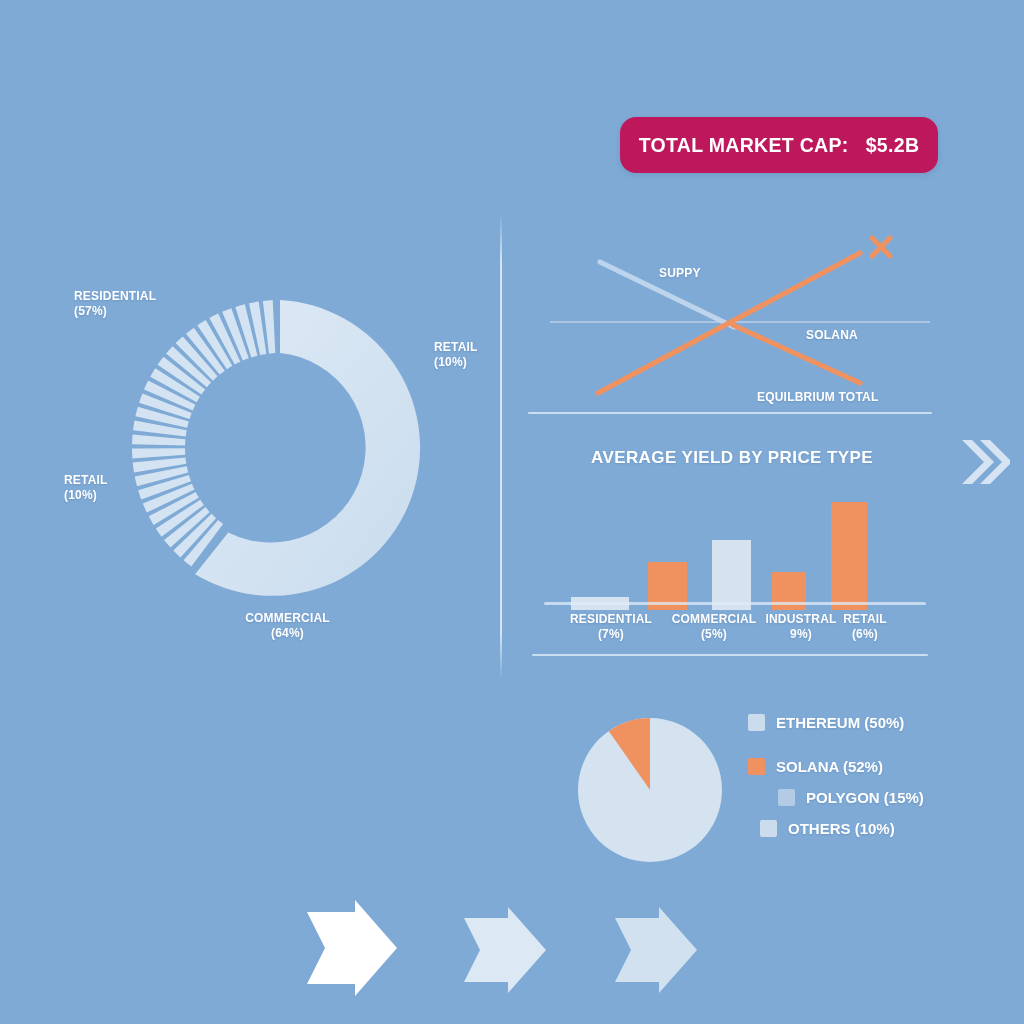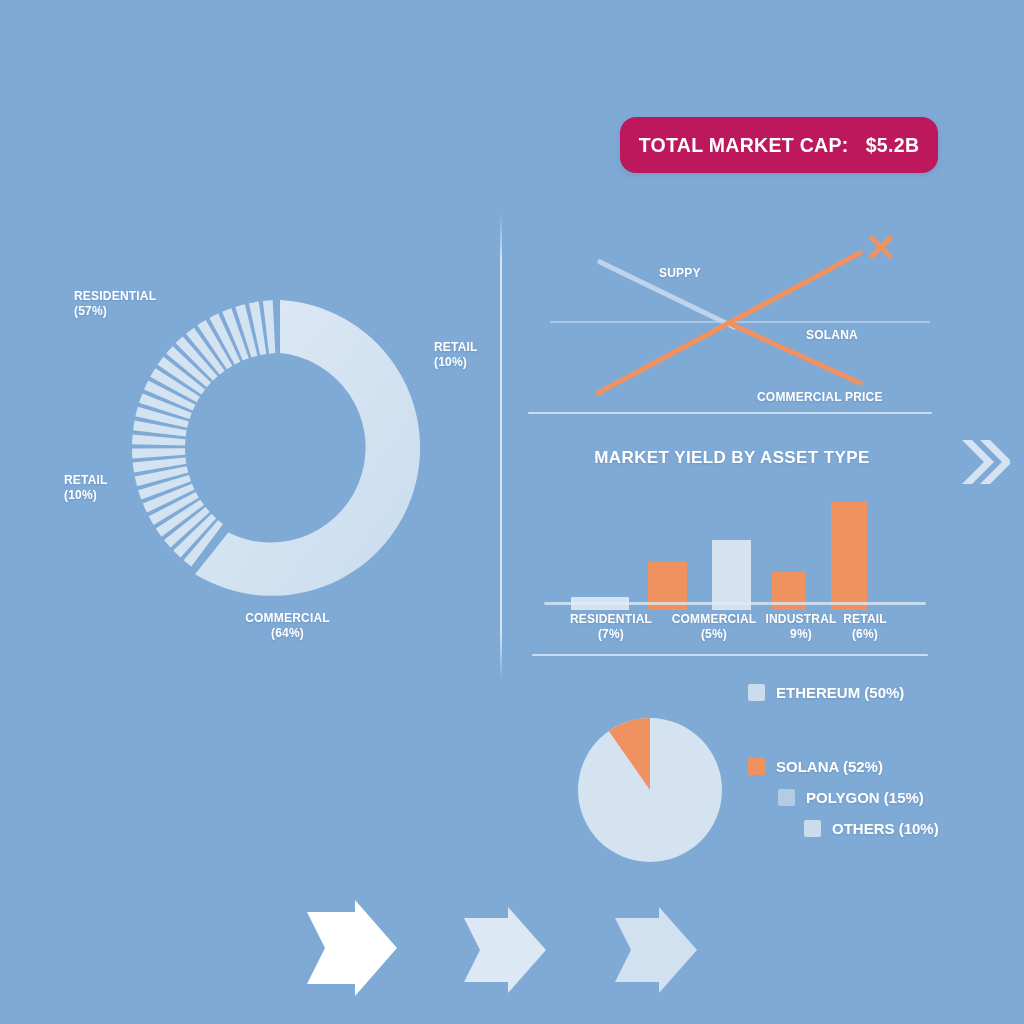--- a/index.html
+++ b/index.html
@@ -138,23 +138,23 @@
       <line x1="213" y1="120" x2="340" y2="178" stroke="#F09260" stroke-width="5.2" stroke-linecap="round"></line>
       <g stroke="#F09260" stroke-width="5" stroke-linecap="round">
         <line x1="352" y1="33" x2="370" y2="51"></line>
         <line x1="370" y1="33" x2="352" y2="51"></line>
       </g>
     </svg>
   </div>
 
   <div class="lbl cap" style="left:659px;top:266px;">SUPPY</div>
   <div class="lbl cap" style="left:806px;top:328px;">SOLANA</div>
-  <div class="lbl cap" style="left:757px;top:390px;">COMMERCIAL PRICE</div>
-
-  <div class="lbl ttl center" style="left:532px;top:448px;width:400px;">MARKET YIELD BY ASSET TYPE</div>
+  <div class="lbl cap" style="left:757px;top:390px;">EQUILBRIUM TOTAL</div>
+
+  <div class="lbl ttl center" style="left:532px;top:448px;width:400px;">AVERAGE YIELD BY PRICE TYPE</div>
 
   <div id="bars">
     <div class="bar" style="left:41px;width:58px;height:13px;background:#D5E3F1;"></div>
     <div class="bar" style="left:118px;width:39px;height:48px;background:#F09260;"></div>
     <div class="bar" style="left:182px;width:39px;height:70px;background:#D5E3F1;"></div>
     <div class="bar" style="left:242px;width:34px;height:38px;background:#F09260;"></div>
     <div class="bar" style="left:301px;width:36px;height:108px;background:#F09260;"></div>
   </div>
   <div id="bar-axis"></div>
 
@@ -176,33 +176,33 @@
   </div>
 
 
   <div id="pie">
     <svg width="148" height="148" viewBox="0 0 148 148">
       <circle cx="74" cy="74" r="72" fill="#D5E3F1"></circle>
       <path d="M 74 74 L 74 2 A 72 72 0 0 0 32.7 14.9 Z" fill="#F09260"></path>
     </svg>
   </div>
 
-  <div class="legend-row" style="left:748px;top:684px;">
+  <div class="legend-row" style="left:748px;top:714px;">
     <span class="sw" style="background:#CBDCEC;"></span>
     <span class="lt">ETHEREUM (50%)</span>
   </div>
   <div class="legend-row" style="left:748px;top:758px;">
     <span class="sw" style="background:#F09260;"></span>
     <span class="lt">SOLANA (52%)</span>
   </div>
   <div class="legend-row" style="left:778px;top:789px;">
     <span class="sw" style="background:#B3CBE4;"></span>
     <span class="lt">POLYGON (15%)</span>
   </div>
-  <div class="legend-row" style="left:792px;top:820px;padding-left:12px;">
+  <div class="legend-row" style="left:748px;top:820px;padding-left:12px;">
     <span class="sw" style="background:#CBDCEC;"></span>
     <span class="lt">OTHERS (10%)</span>
   </div>
 
   <div id="chev-right">
     <svg width="52" height="56" viewBox="0 0 52 56">
       <path d="M 4 6 L 26 28 L 4 50 L 14 50 L 36 28 L 14 6 Z" fill="#DCE8F4" opacity=".92"></path>
       <path d="M 22 6 L 44 28 L 22 50 L 32 50 L 54 28 L 32 6 Z" fill="#DCE8F4" opacity=".92"></path>
     </svg>
   </div>

